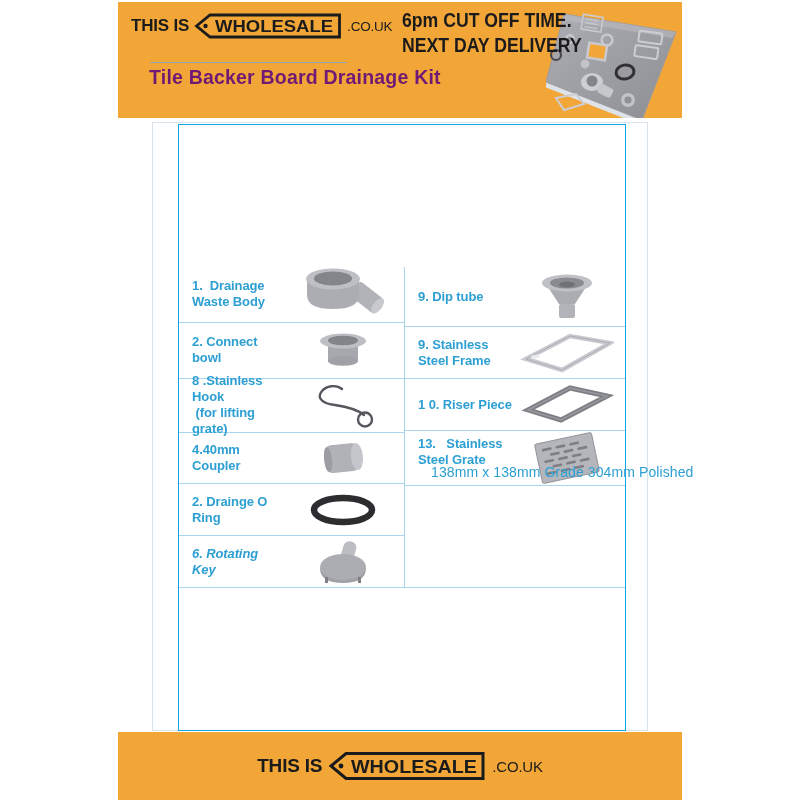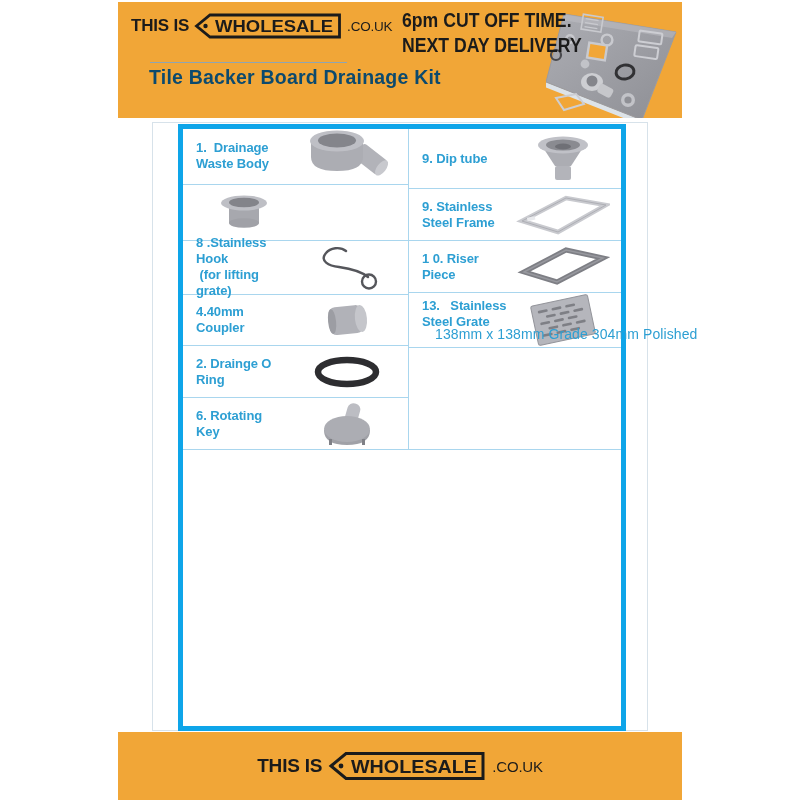--- a/index.html
+++ b/index.html
@@ -10,33 +10,33 @@
   .banner{position:absolute;left:0;top:2px;width:564px;height:116px;background:#F1A637;overflow:hidden;}
   .brand{position:absolute;display:flex;align-items:center;gap:5px;}
   .brand-header{left:13px;top:11px;}
   .thisis{font-weight:bold;color:#1B1B1B;font-size:17px;letter-spacing:-0.2px;white-space:nowrap;}
   .couk{font-weight:normal;color:#1B1B1B;font-size:13.5px;letter-spacing:-0.2px;white-space:nowrap;}
   .tag-svg{display:block;}
   .delivery{position:absolute;left:284px;top:5px;font-weight:bold;color:#1B1B1B;font-size:21px;
             line-height:25px;transform:scaleX(0.84);transform-origin:left top;white-space:nowrap;z-index:3;}
   .board-svg{position:absolute;left:428px;top:-2px;z-index:2;}
   .title-rule{position:absolute;left:32px;top:60px;width:197px;height:1px;background:#8EA5B3;}
-  .page-title{position:absolute;left:31px;top:64px;font-size:19.5px;font-weight:bold;color:#0c4a6e;
+  .page-title{position:absolute;left:31px;top:64px;font-size:19.5px;font-weight:bold;color:#701a75;
               letter-spacing:0.2px;white-space:nowrap;}
 
   
   .outer-box{position:absolute;left:34px;top:122px;width:496px;height:609px;border:1px solid #D7E2EA;box-sizing:border-box;}
-  .parts-table{position:absolute;left:60px;top:124px;width:448px;height:607px;border:5px solid #0ea5e9;
-               box-sizing:border-box;display:flex;flex-direction:row;background:#fff;}
+  .parts-table{position:absolute;left:60px;top:124px;width:448px;height:607px;border:1px solid #0ea5e9;
+               box-sizing:border-box;display:flex;flex-direction:row;background:#fff;align-items:center;}
   .columns{display:flex;height:321px;border-bottom:1px solid #A9D6EE;box-sizing:border-box;}
   .col{display:flex;flex-direction:column;box-sizing:border-box;}
   .col-left{width:225px;}
   .col-right{flex:1;border-left:1px solid #A9D6EE;}
   .prow{display:flex;align-items:center;border-bottom:1px solid #A9D6EE;box-sizing:border-box;position:relative;}
-  .col .prow:last-child{border-bottom:none;}
+  .col .prow:last-child{border-bottom:none;font-style:italic;}
   .lbl{flex:1;font-size:13px;color:#2D9FD3;padding-left:13px;white-space:pre-wrap;line-height:16px;font-weight:bold;letter-spacing:-0.1px;}
   .art{display:flex;justify-content:center;align-items:center;}
   .col-left .art{width:122px;}
   .col-right .art{width:104px;padding-right:6px;}
   .sub{position:absolute;left:26px;bottom:5px;font-size:14px;color:#2D9FD3;white-space:nowrap;letter-spacing:0.1px;}
   .filler{flex:1;}
 
   
   .footer{position:absolute;left:0;top:732px;width:564px;height:68px;background:#F1A637;
           display:flex;justify-content:center;align-items:center;}
@@ -122,20 +122,21 @@
                 <ellipse cx="87" cy="26" rx="4.5" ry="9" fill="#C8C9CE"></ellipse>
               </g>
               <path d="M12 12 L12 28 Q12 42 38 42 Q64 42 64 28 L64 12 Z" fill="#ACADB3"></path>
               <ellipse cx="38" cy="12" rx="27" ry="10.5" fill="#BEBFC5"></ellipse>
               <ellipse cx="38" cy="11.5" rx="19" ry="7" fill="#84858B"></ellipse>
             </svg>
           </div>
         </div>
 
         <div class="prow" style="height:56px">
+          <div class="lbl">2. Connect bowl</div>
           <div class="art">
             <svg width="78" height="38" viewBox="0 0 78 38">
               <rect x="24" y="10" width="30" height="20" fill="#A7A8AE"></rect>
               <ellipse cx="39" cy="30" rx="15" ry="4.8" fill="#A0A1A7"></ellipse>
               <ellipse cx="39" cy="10" rx="23" ry="7.5" fill="#BEBFC5"></ellipse>
               <ellipse cx="39" cy="9.5" rx="15" ry="4.8" fill="#83848A"></ellipse>
             </svg>
           </div>
         </div>
 

